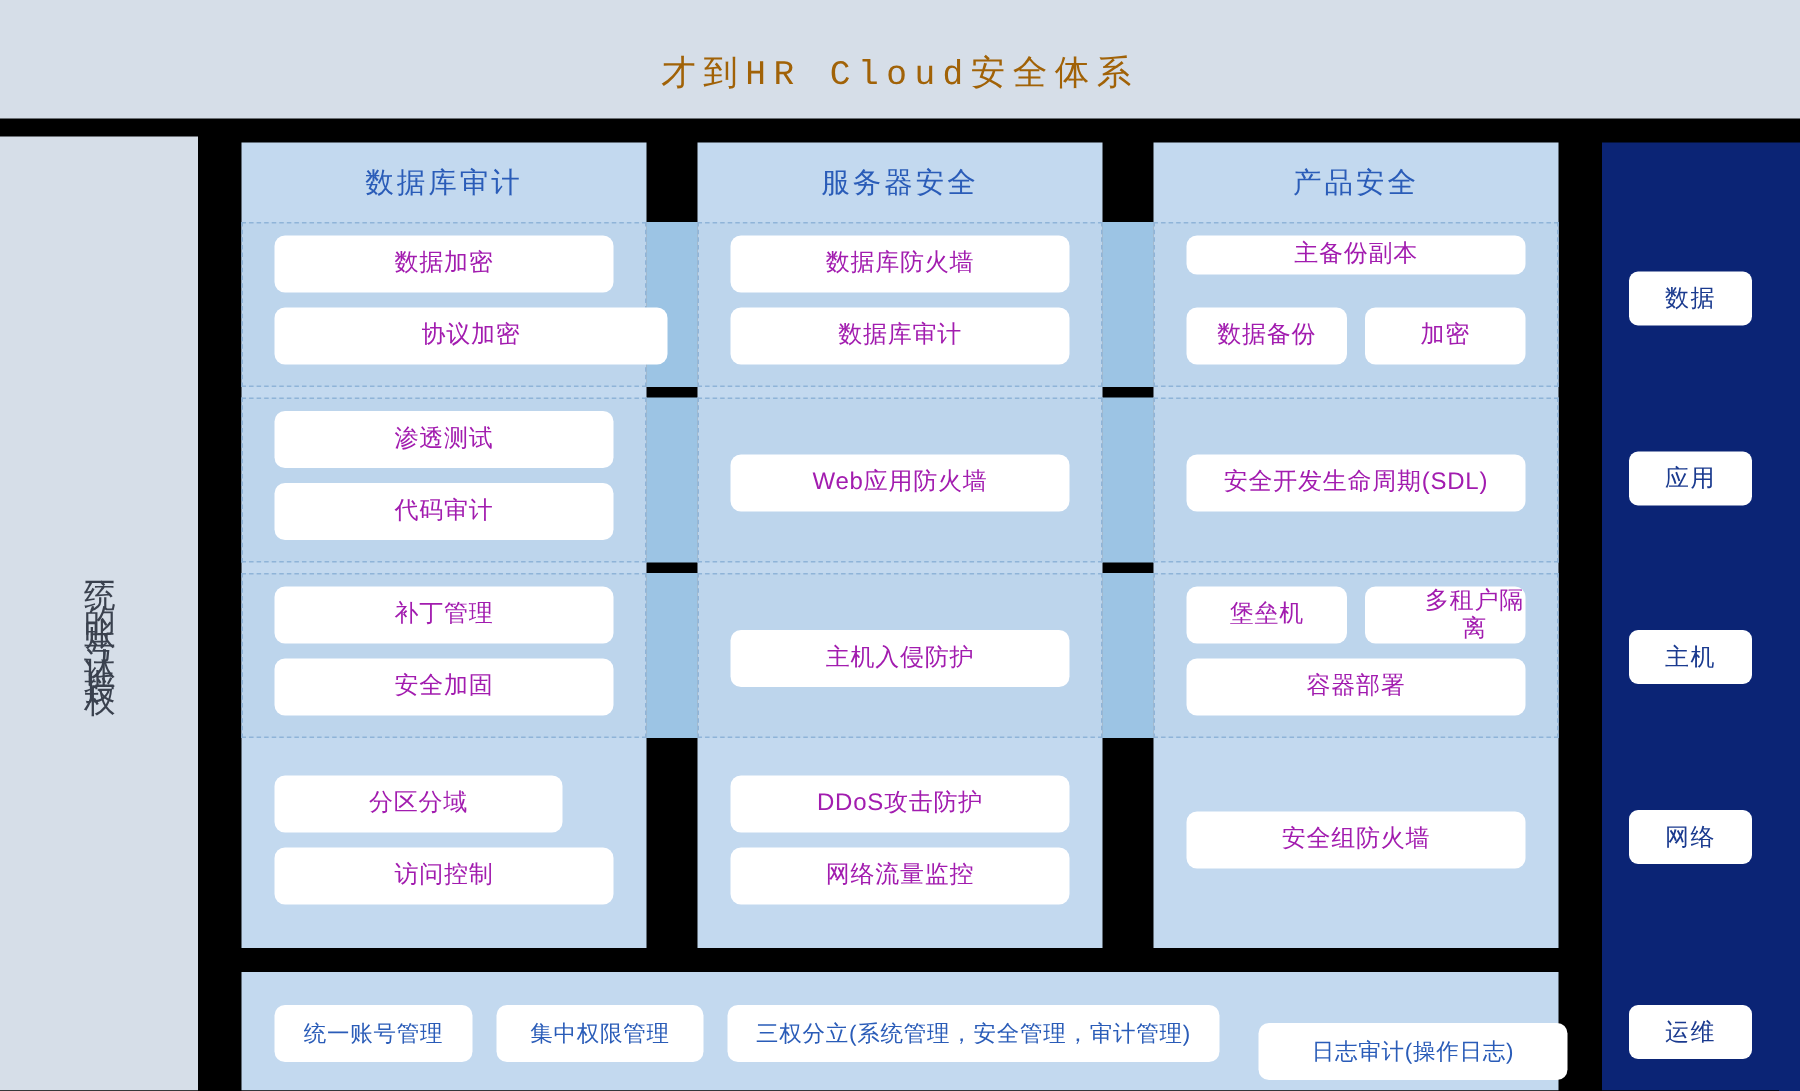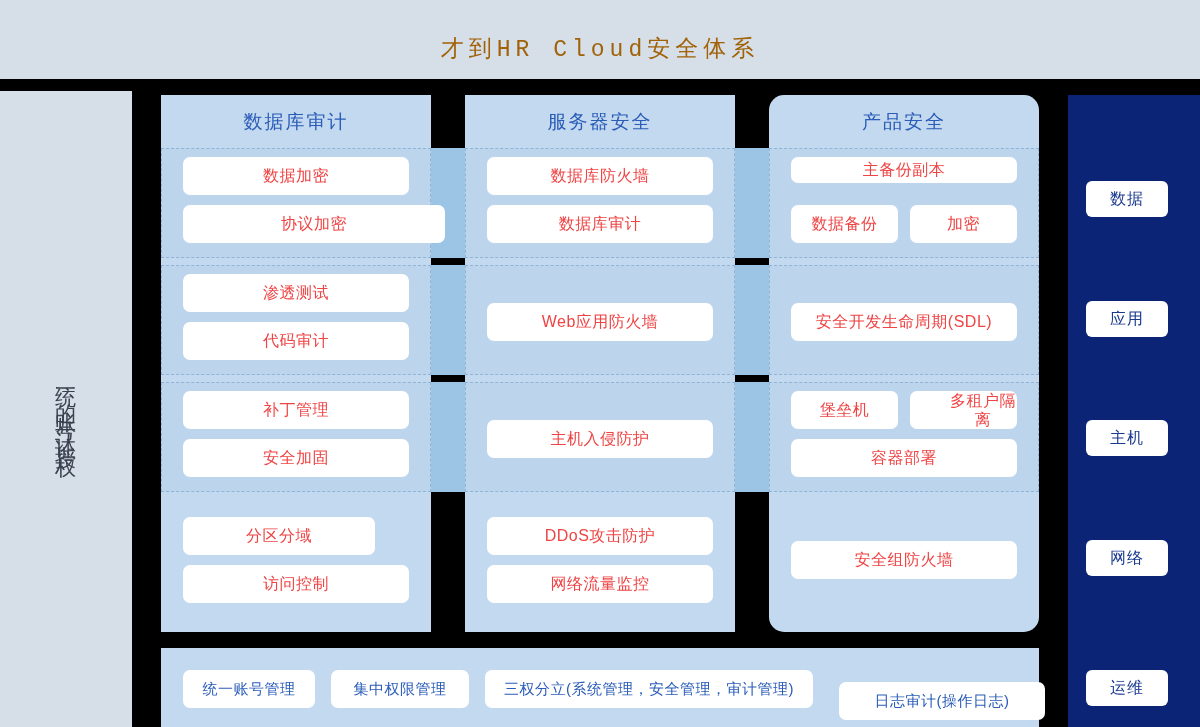--- a/index.html
+++ b/index.html
@@ -52,41 +52,41 @@
     position: absolute; background: #9cc4e4;
   }
 
   
   .col {
     position: absolute; top: 95px; height: 537px;
     background: #c3d9ef;
   }
   .col-1 { left: 161px; width: 270px; }
   .col-2 { left: 465px; width: 270px; }
-  .col-3 { left: 769px; width: 270px; border-radius: 15px; }
+  .col-3 { left: 769px; width: 270px; }
 
   .col-title {
     position: absolute; left: 0; top: 0; width: 100%; height: 53px;
     display: flex; align-items: center; justify-content: center;
     font-size: 19px; color: #2a5cb8; letter-spacing: 2px;
   }
 
   
   .rowband {
     position: absolute; left: 0; width: 100%;
     background: #bdd5ec;
     border: 1px dashed #8fb4d8;
   }
   .rowband.plain { border: none; background: transparent; }
 
   
   .chip {
     position: absolute; background: #ffffff; border-radius: 7px;
     display: flex; align-items: center; justify-content: center;
-    font-size: 16px; color: #ef4444; text-align: center;
+    font-size: 16px; color: #a21caf; text-align: center;
     letter-spacing: 0.5px; line-height: 1.2;
   }
 
   
   .bottom-band {
     position: absolute; left: 161px; top: 648px; width: 878px; height: 79px;
     background: #c3d9ef;
   }
   .bottom-chip {
     position: absolute; top: 22px; height: 38px;

